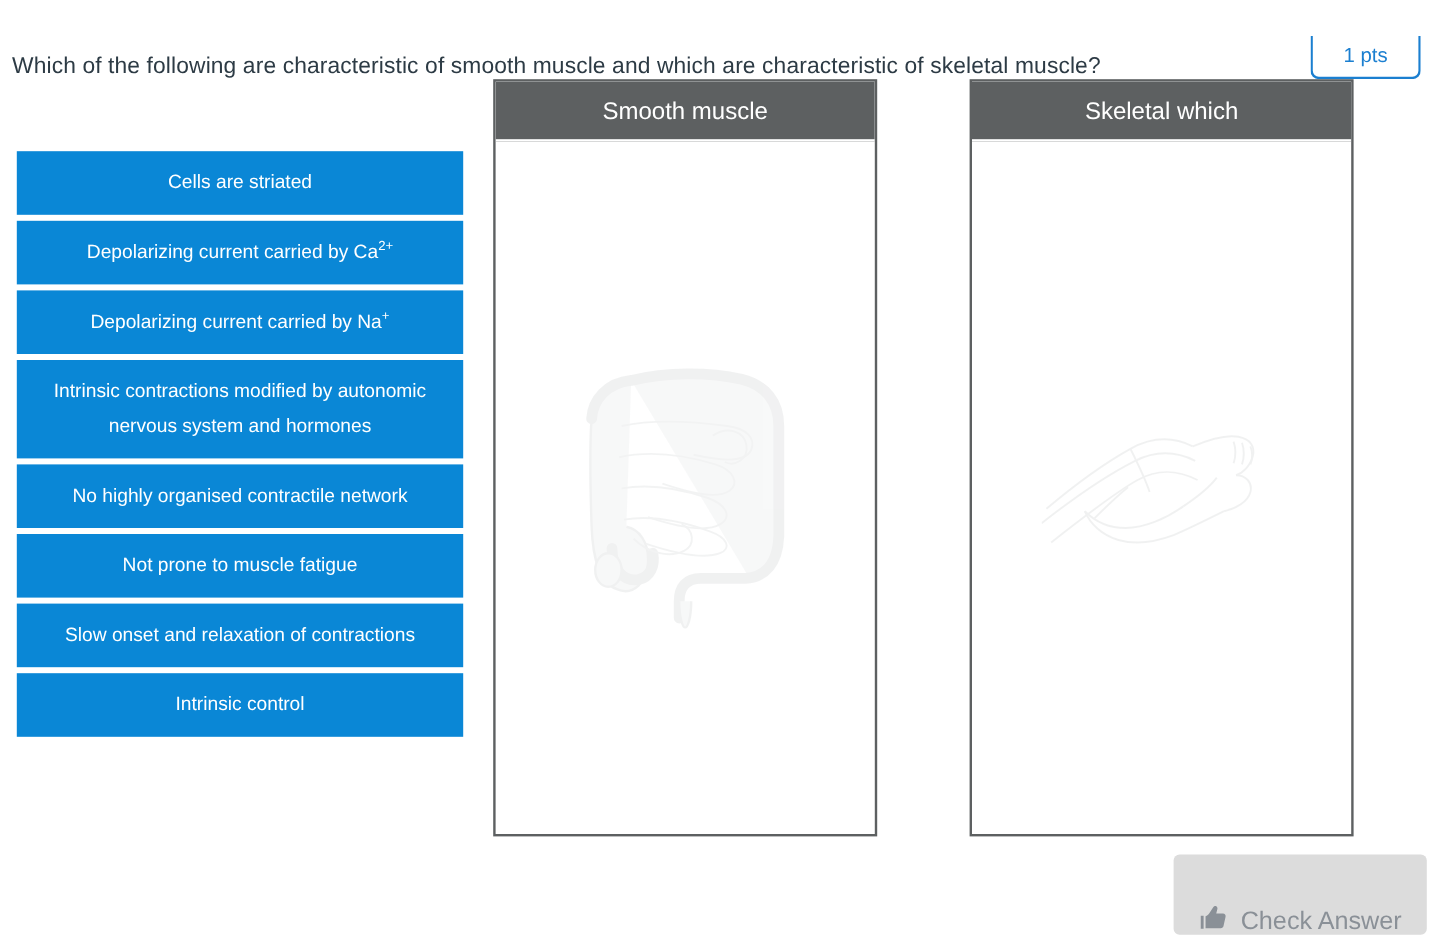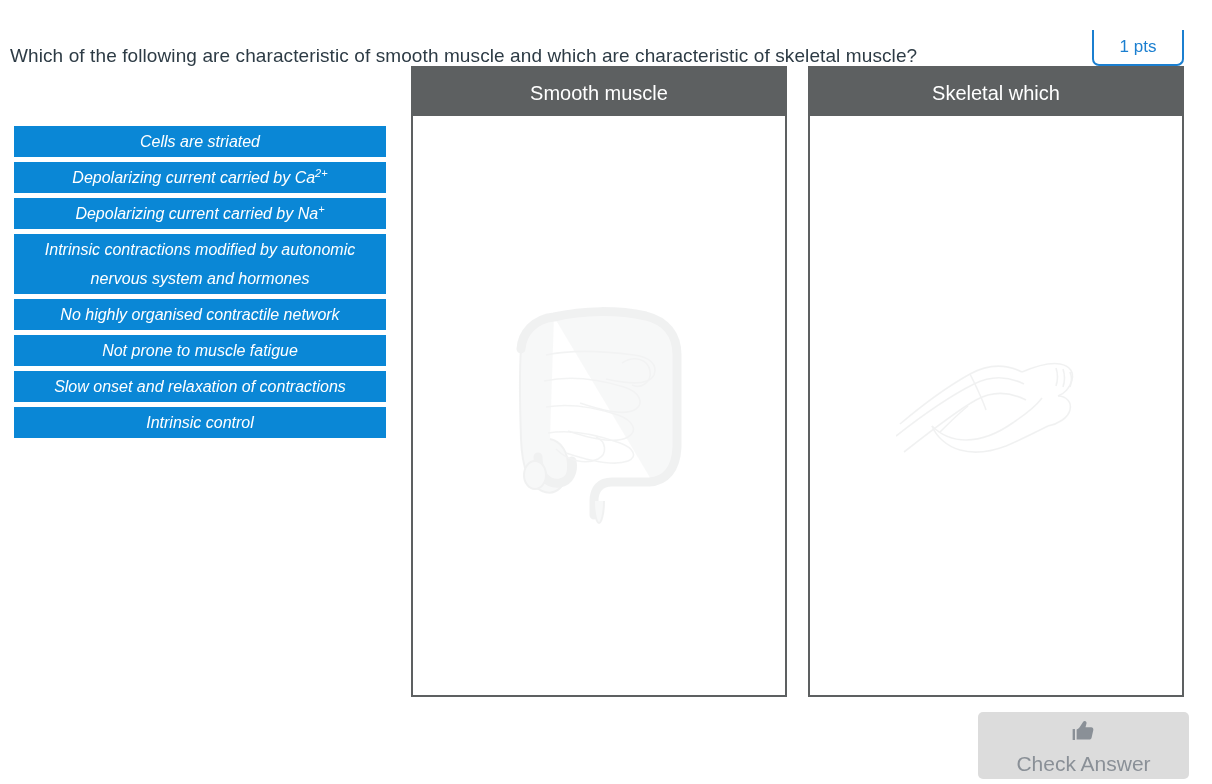--- a/index.html
+++ b/index.html
@@ -61,37 +61,36 @@
     top: 126px;
     width: 372px;
   }
   .option-tile {
     background: #0a87d6;
     color: #ffffff;
     font-size: 16px;
     line-height: 29px;
     text-align: center;
     box-sizing: border-box;
-    padding: 1px 10px;
+    padding: 12px 10px;
     margin-bottom: 5px;
     cursor: move;
     user-select: none;
-    font-style: italic;
   }
   .option-tile sup {
     font-size: 11px;
     line-height: 0;
     vertical-align: super;
   }
 
   
   .dropzone {
     position: absolute;
     top: 66px;
-    width: 376px;
+    width: 320px;
     height: 631px;
     box-sizing: border-box;
     border: 2px solid #5d6061;
     background: #ffffff;
     overflow: hidden;
   }
   #dropzone-smooth { left: 411px; }
   #dropzone-skeletal { left: 808px; }
 
   .dropzone-header {
@@ -130,25 +129,24 @@
     width: 211px;
     height: 67px;
     box-sizing: border-box;
     background: #dcdcdc;
     border: none;
     border-radius: 5px;
     color: #8a9097;
     font-family: "Liberation Sans", sans-serif;
     font-size: 21px;
     display: flex;
-    align-items: center;
+    align-items: flex-end;
     justify-content: center;
     gap: 9px;
     cursor: default;
-    flex-direction: column;
   }
   #thumbs-up-icon {
     display: inline-block;
     width: 26px;
     height: 26px;
     color: #8a9097;
   }
   #check-answer-label { line-height: 1; }
 </style>
 </head>

